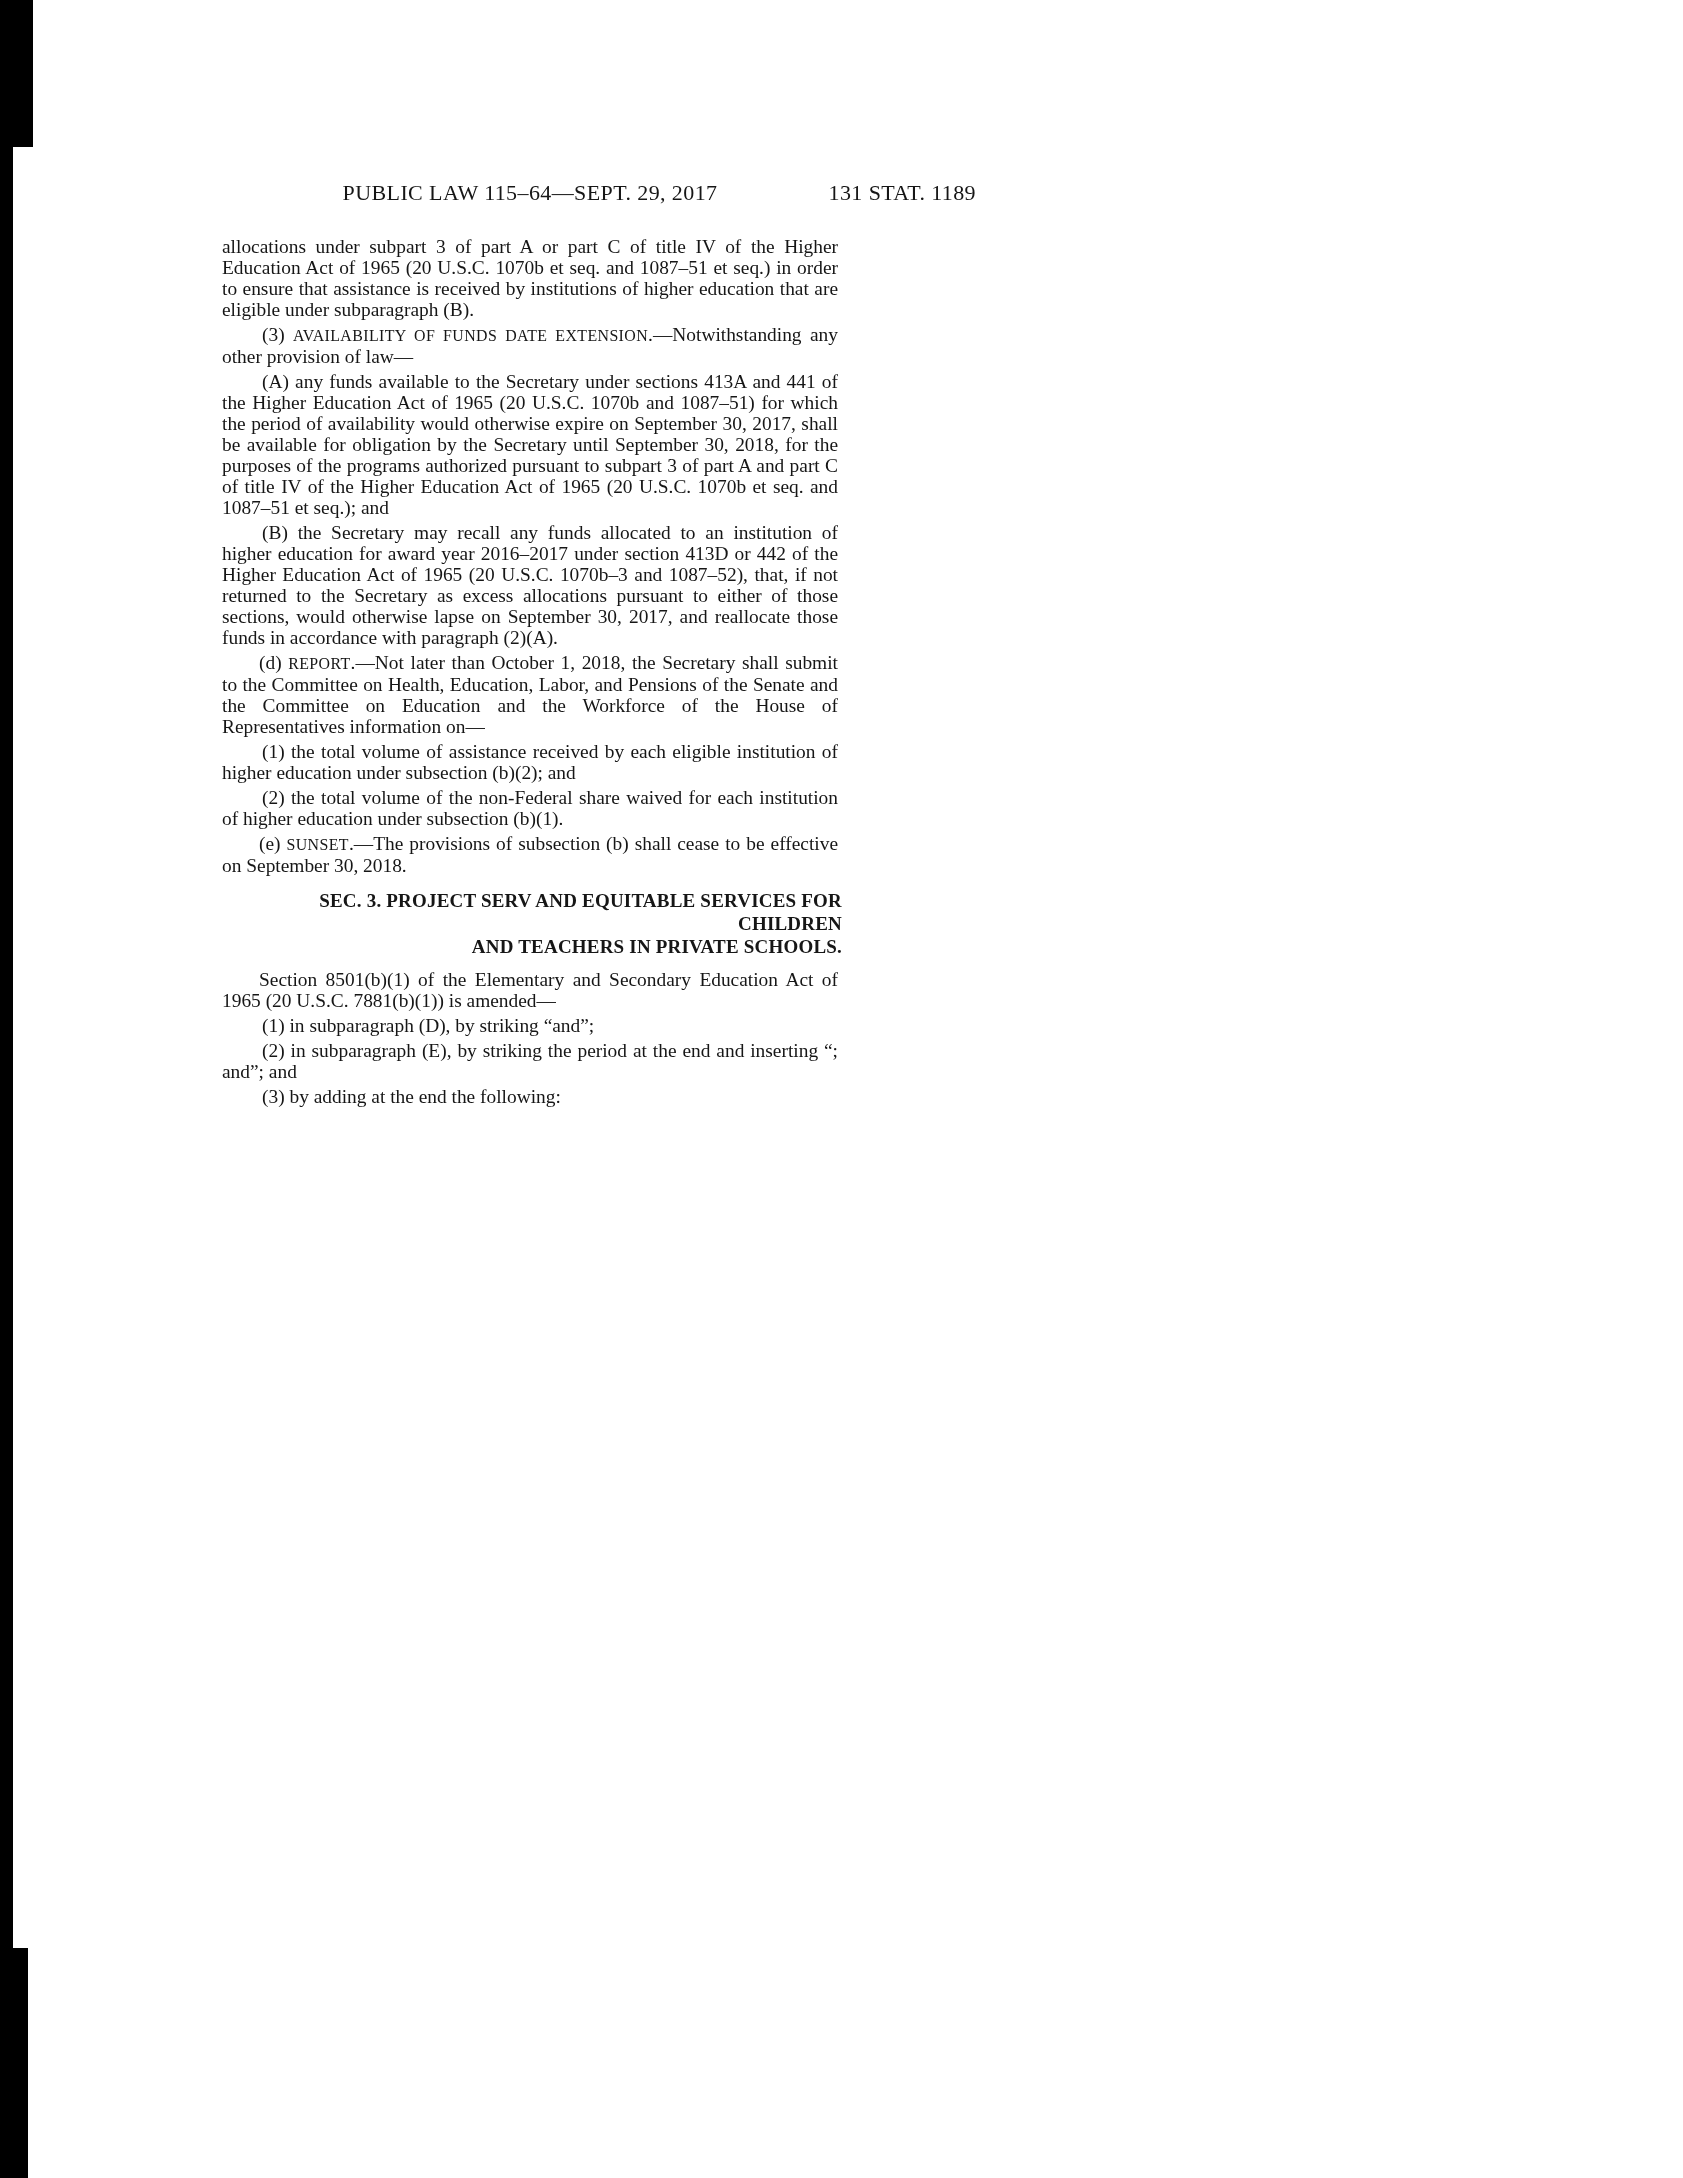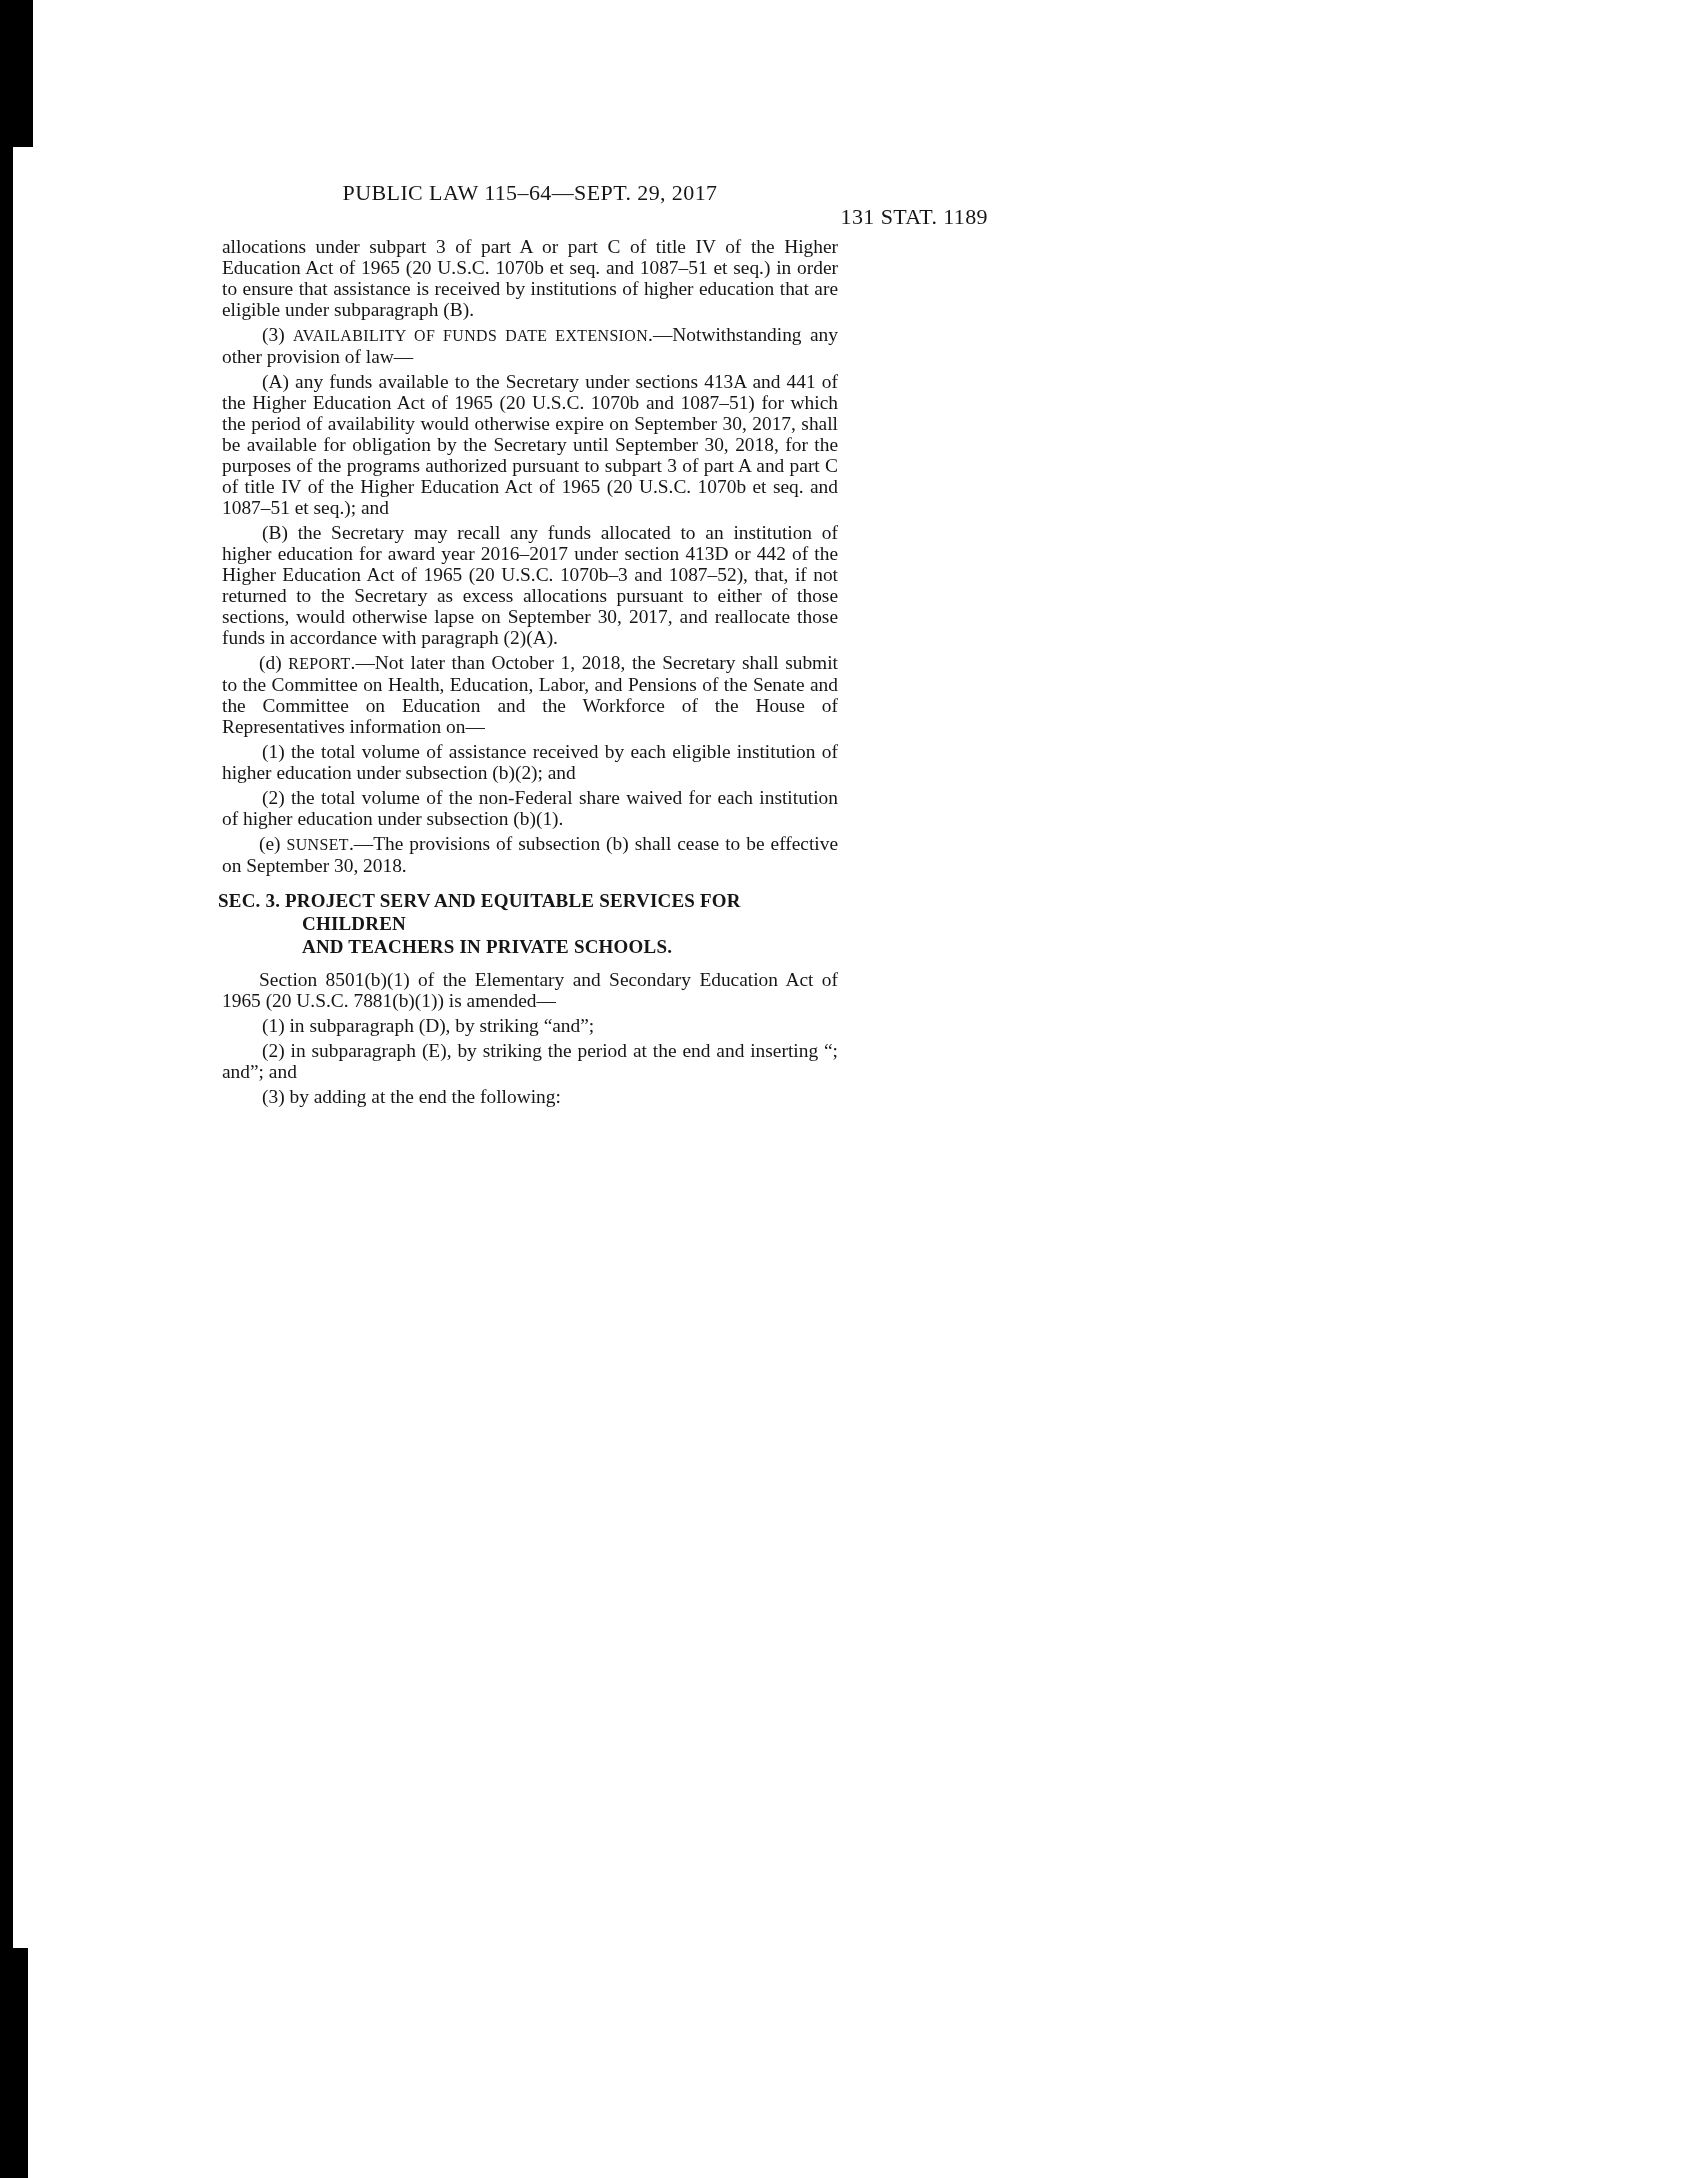--- a/index.html
+++ b/index.html
@@ -14,21 +14,21 @@
   }
 
   
   .scan-bar    { position:absolute; left:0; top:0; width:13px; height:2178px; background:#000; }
   .scan-top    { position:absolute; left:0; top:0; width:33px; height:147px; background:#000; }
   .scan-bottom { position:absolute; left:0; top:1948px; width:28px; height:230px; background:#000; }
 
   
   .pagehead { position:absolute; left:218px; top:180px; width:770px; height:30px; font-size:22px; white-space:nowrap; }
   .pagehead .law  { position:absolute; left:0; width:624px; text-align:center; letter-spacing:0.4px; }
-  .pagehead .stat { position:absolute; right:0; letter-spacing:0.4px;margin-top:24px; }
+  .pagehead .stat { position:absolute; right:12px; letter-spacing:0.4px; }
 
   
   .textcol {
     position:absolute; left:218px; top:232px; width:624px;
     font-size:19.4px; line-height:21px;
     text-align: justify;
     text-justify: inter-word;
   }
   .textcol p { margin:4px; }
 
@@ -39,21 +39,21 @@
 
   .sc { font-size:0.82em; letter-spacing:0.4px; }  
 
   .head {
     font-weight:bold;
     font-size:19px;
     line-height:23px;
     padding-left:84px;
     text-indent:-84px;
     margin:13px 0 11px 0 !important;
-    text-align:left;
+    text-align:right;
     letter-spacing:0.2px;
   }
 </style>
 </head>
 <body>
 
 <div class="page">
 
   <div class="scan-bar"></div>
   <div class="scan-top"></div>

